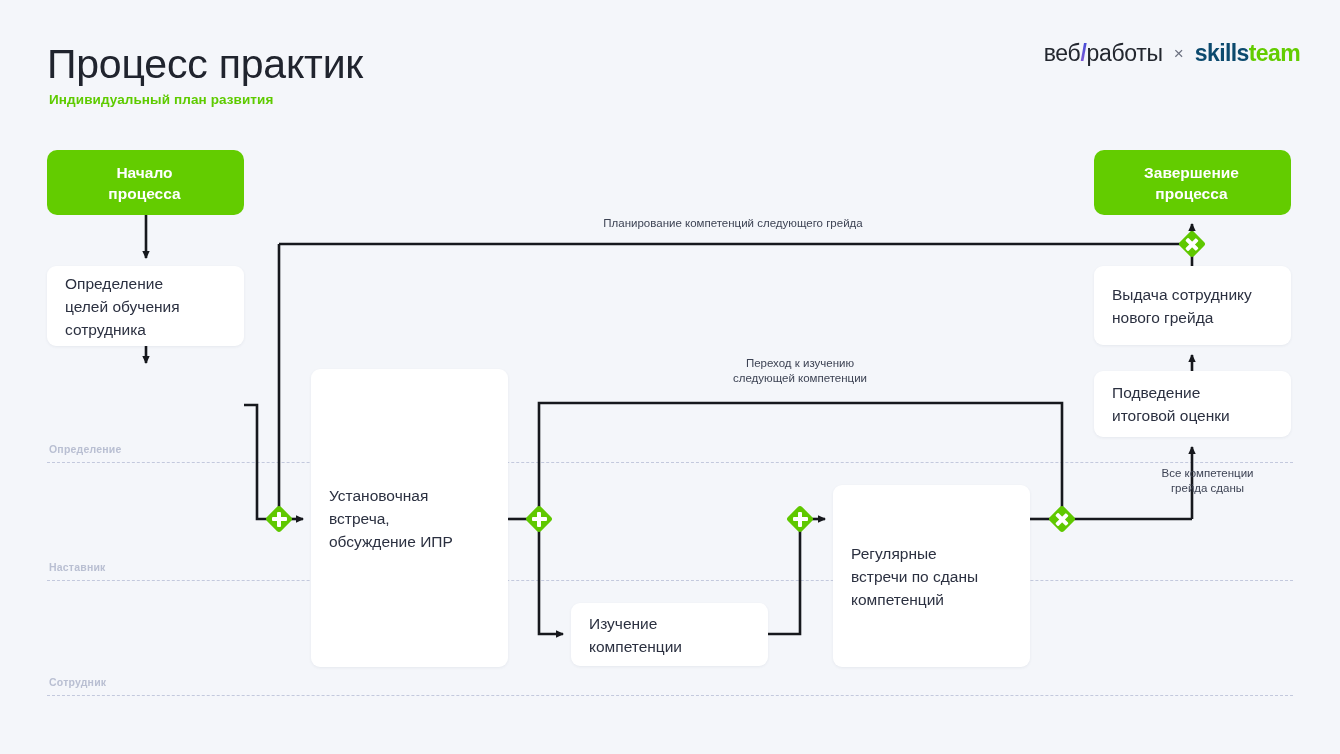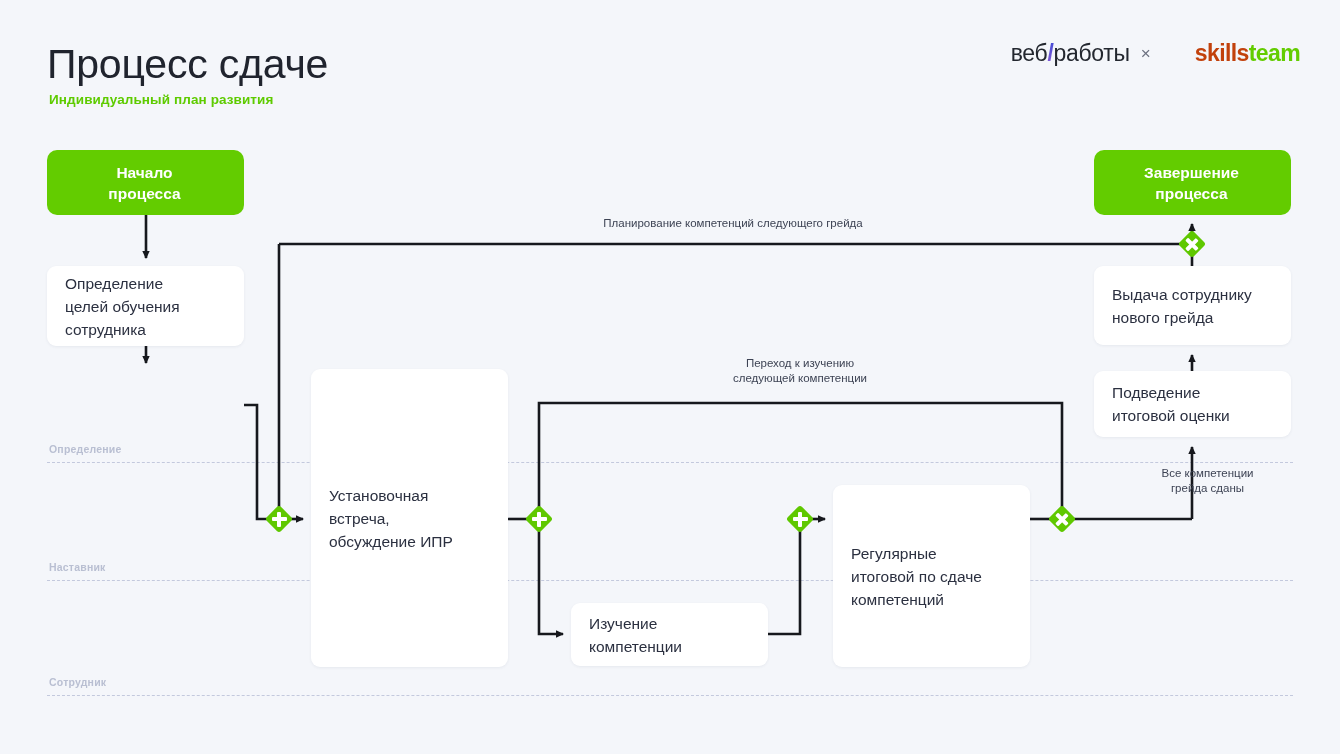--- a/index.html
+++ b/index.html
@@ -31,21 +31,21 @@
     font-size:23px;font-weight:700;white-space:nowrap;
   }
   .brand .wp{color:#23272f;font-weight:500;letter-spacing:-0.3px;}
   .brand .wp .slash{
     background:linear-gradient(180deg,#3f4bd6 0%,#8a5bd6 100%);
     -webkit-background-clip:text;background-clip:text;color:transparent;
     font-weight:600;
   }
   .brand .x{color:#6c7180;font-size:17px;font-weight:400;}
   .brand .st{letter-spacing:-0.6px;}
-  .brand .st .s1{color:#c2410c;margin-left:33px;}
+  .brand .st .s1{color:#0c4a6e;}
   .brand .st .s2{color:#63cc00;}
 
   
   .lane-line{
     position:absolute;left:47px;width:1246px;height:0;
     border-top:1.5px dashed #c3c9dd;
   }
   .lane-label{
     position:absolute;left:49px;
     font-size:10.5px;font-weight:700;color:#b9bfd2;
@@ -100,21 +100,21 @@
   .gw.cross b{left:11.2px;top:5.5px;width:3.6px;height:15px;transform:rotate(45deg);}
   .gw.cross u{left:11.2px;top:5.5px;width:3.6px;height:15px;transform:rotate(-45deg);}
 
   svg#wires{position:absolute;left:0;top:0;width:1340px;height:754px;pointer-events:none;}
 </style>
 </head>
 <body>
 
 <div id="stage">
 
-  <div class="page-title">Процесс сдаче</div>
+  <div class="page-title">Процесс практик</div>
   <div class="page-subtitle">Индивидуальный план развития</div>
 
   <div class="brand">
     <span class="wp"><span>веб</span><span class="slash">/</span><span>работы</span></span>
     <span class="x">×</span>
     <span class="st"><span class="s1">skills</span><span class="s2">team</span></span>
   </div>
 
   <div class="lane-label" style="top:443px">Определение</div>
   <div class="lane-line" style="top:462px"></div>
@@ -210,21 +210,21 @@
 обсуждение ИПР</span>
   </div>
 
   <div class="node task" style="left:571px;top:603px;width:197px;height:63px">
     <span class="nlabel">Изучение
 компетенции</span>
   </div>
 
   <div class="node task" style="left:833px;top:485px;width:197px;height:182px">
     <span class="nlabel">Регулярные
-итоговой по сдаче
+встречи по сданы
 компетенций</span>
   </div>
 
   <div class="node task" style="left:1094px;top:371px;width:197px;height:66px">
     <span class="nlabel">Подведение
 итоговой оценки</span>
   </div>
 
   <div class="node task" style="left:1094px;top:266px;width:197px;height:79px">
     <span class="nlabel">Выдача сотруднику

